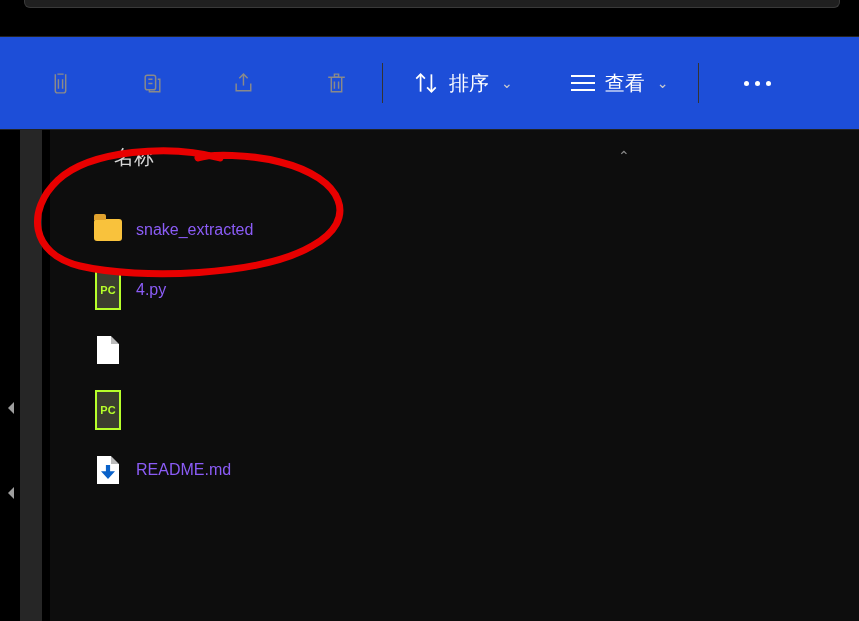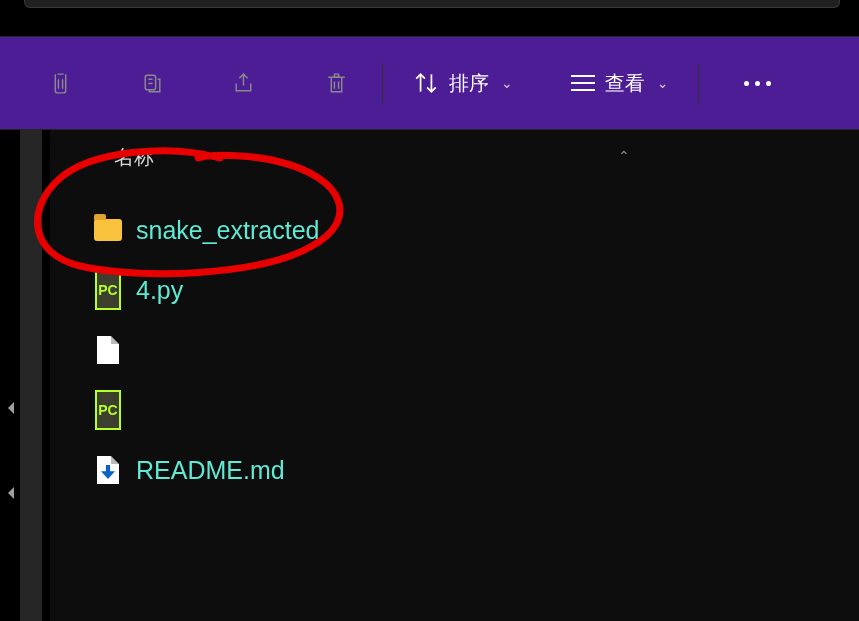--- a/index.html
+++ b/index.html
@@ -1,20 +1,20 @@
 <!DOCTYPE html>
 <html><head>
 <meta charset="utf-8">
 <style>
 * { margin:0; padding:0; box-sizing:border-box; font-family:"Segoe UI","Microsoft YaHei",sans-serif; -webkit-font-smoothing:antialiased; }
 html,body { width:859px; height:621px; background:#000; color:#fff; overflow:hidden; }
 
 .addrbar-strip { position:absolute; left:24px; top:0; width:816px; height:8px; background:#202020; border:1px solid #3a3a3a; border-top:none; border-radius:0 0 6px 6px; }
 
-.toolbar { position:absolute; left:0; right:0; top:36px; height:94px; background:#4c1d95; border-top:1px solid #232323; border-bottom:1px solid #232323; display:flex; align-items:center; padding-left:26px; }
+.toolbar { position:absolute; left:0; right:0; top:36px; height:94px; background:#1d4ed8; border-top:1px solid #232323; border-bottom:1px solid #232323; display:flex; align-items:center; padding-left:26px; }
 .tool-btn { width:68px; height:56px; display:flex; align-items:center; justify-content:center; color:#8a8a8a; border-radius:4px; cursor:default; }
 .tool-btn.gap { margin-right:24px; }
 .tool-btn svg { width:25px; height:25px; stroke:#8a8a8a; fill:none; stroke-width:1.4; }
 
 .vsep { width:1px; height:40px; background:#333; margin:0 12px; }
 
 .combo-btn { height:56px; display:flex; align-items:center; gap:10px; padding:0 18px; color:#fff; font-size:20px; border-radius:4px; cursor:default; }
 .combo-btn svg.lead { width:26px; height:26px; stroke:#fff; fill:none; stroke-width:1.6; }
 .combo-btn .chev { font-size:14px; color:#ccc; margin-left:2px; }
 .hamburger { display:flex; flex-direction:column; gap:5px; }
@@ -28,27 +28,27 @@
 .side-strip::before, .side-strip::after { content:""; position:absolute; left:-12px; width:0; height:0; border-top:6px solid transparent; border-bottom:6px solid transparent; border-right:6px solid #9e9e9e; }
 .side-strip::before { top:272px; }
 .side-strip::after  { top:357px; }
 
 .col-header { position:absolute; left:64px; top:14px; display:flex; align-items:center; }
 .col-header span { color:#d8d8d8; font-size:20px; }
 .col-caret { position:absolute; left:568px; top:18px; color:#888; font-size:14px; }
 
 .file-list { position:absolute; left:40px; top:70px; right:0; }
 .item { height:60px; display:flex; align-items:center; gap:14px; padding-left:4px; cursor:default; }
-.item .lbl { color:#5eead4; font-size:25px; }
+.item .lbl { color:#8b5cf6; font-size:16px; }
 
 .ico { width:28px; height:28px; display:flex; align-items:center; justify-content:center; flex-shrink:0; }
 .ico-folder { position:relative; width:28px; height:22px; background:#f9c23c; border-radius:3px; }
 .ico-folder::before { content:""; position:absolute; left:0; top:-5px; width:12px; height:6px; background:#e0a22e; border-radius:2px 2px 0 0; }
 
-.ico-py { width:26px; height:40px; background:#3c3f2e; border:2px solid #b6ff2a; display:flex; align-items:center; justify-content:center; font-size:14px; font-weight:700; color:#b6ff2a; }
+.ico-py { width:26px; height:40px; background:#3c3f2e; border:2px solid #b6ff2a; display:flex; align-items:center; justify-content:center; font-size:11px; font-weight:700; color:#b6ff2a; }
 
 .ico-file { width:22px; height:28px; background:#fff; position:relative; }
 .ico-file::after { content:""; position:absolute; right:0; top:0; width:0; height:0; border-left:8px solid #bbb; border-top:8px solid #0d0d0d; }
 
 .ico-download { width:22px; height:28px; background:#fff; position:relative; display:flex; align-items:center; justify-content:center; }
 .ico-download::after { content:""; position:absolute; right:0; top:0; width:0; height:0; border-left:8px solid #bbb; border-top:8px solid #0d0d0d; }
 .ico-download .arrow { width:14px; height:14px; background:#0a62c9; clip-path:polygon(35% 0,65% 0,65% 45%,100% 45%,50% 100%,0 45%,35% 45%); margin-top:4px; }
 
 
 .annotation { position:absolute; left:30px; top:150px; width:320px; height:130px; pointer-events:none; z-index:50; }

